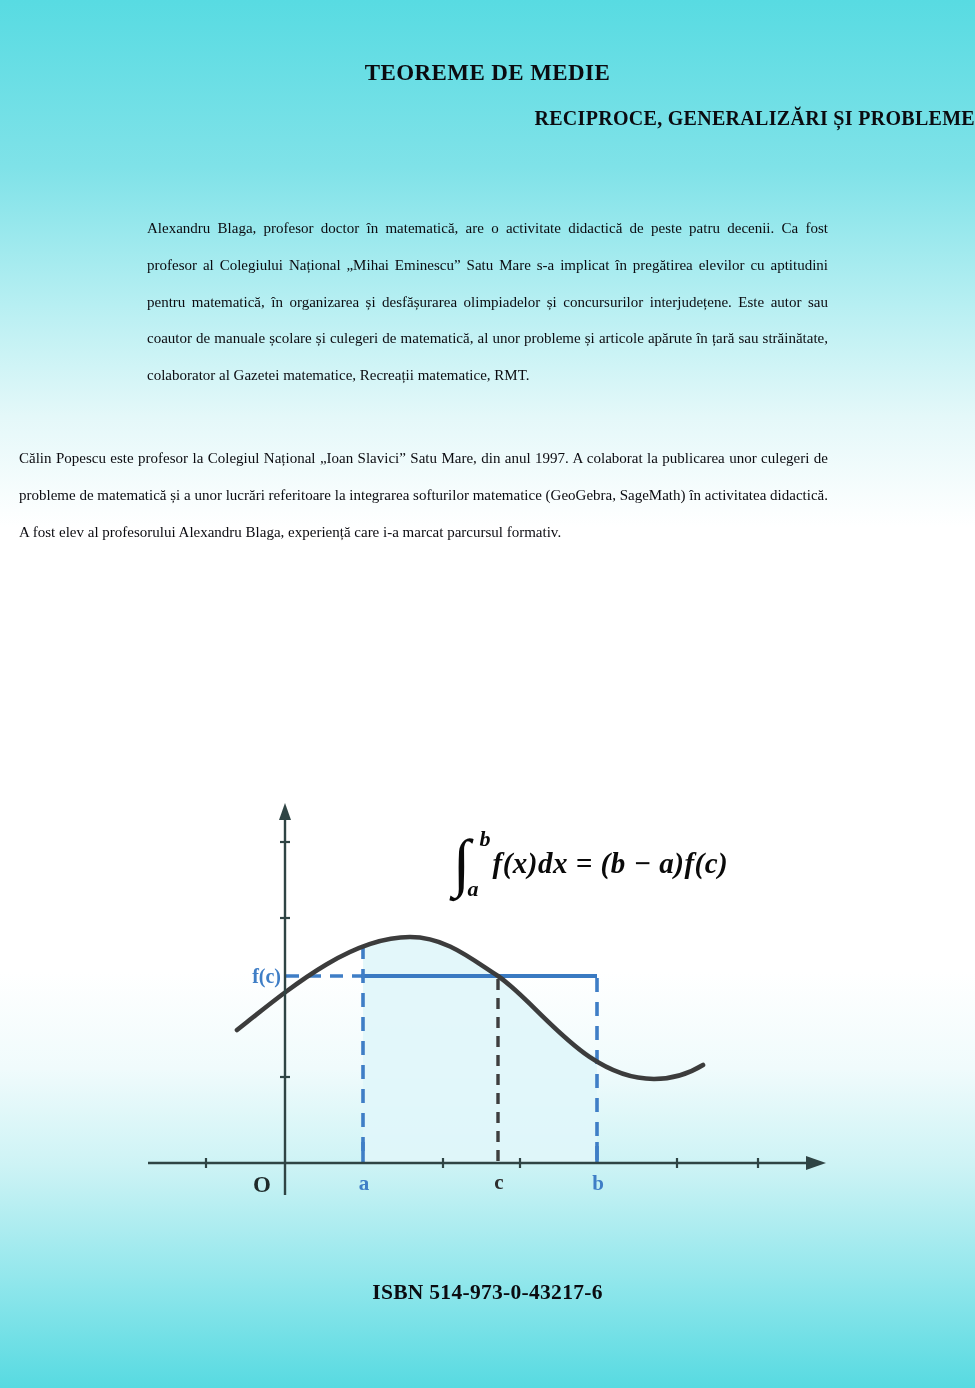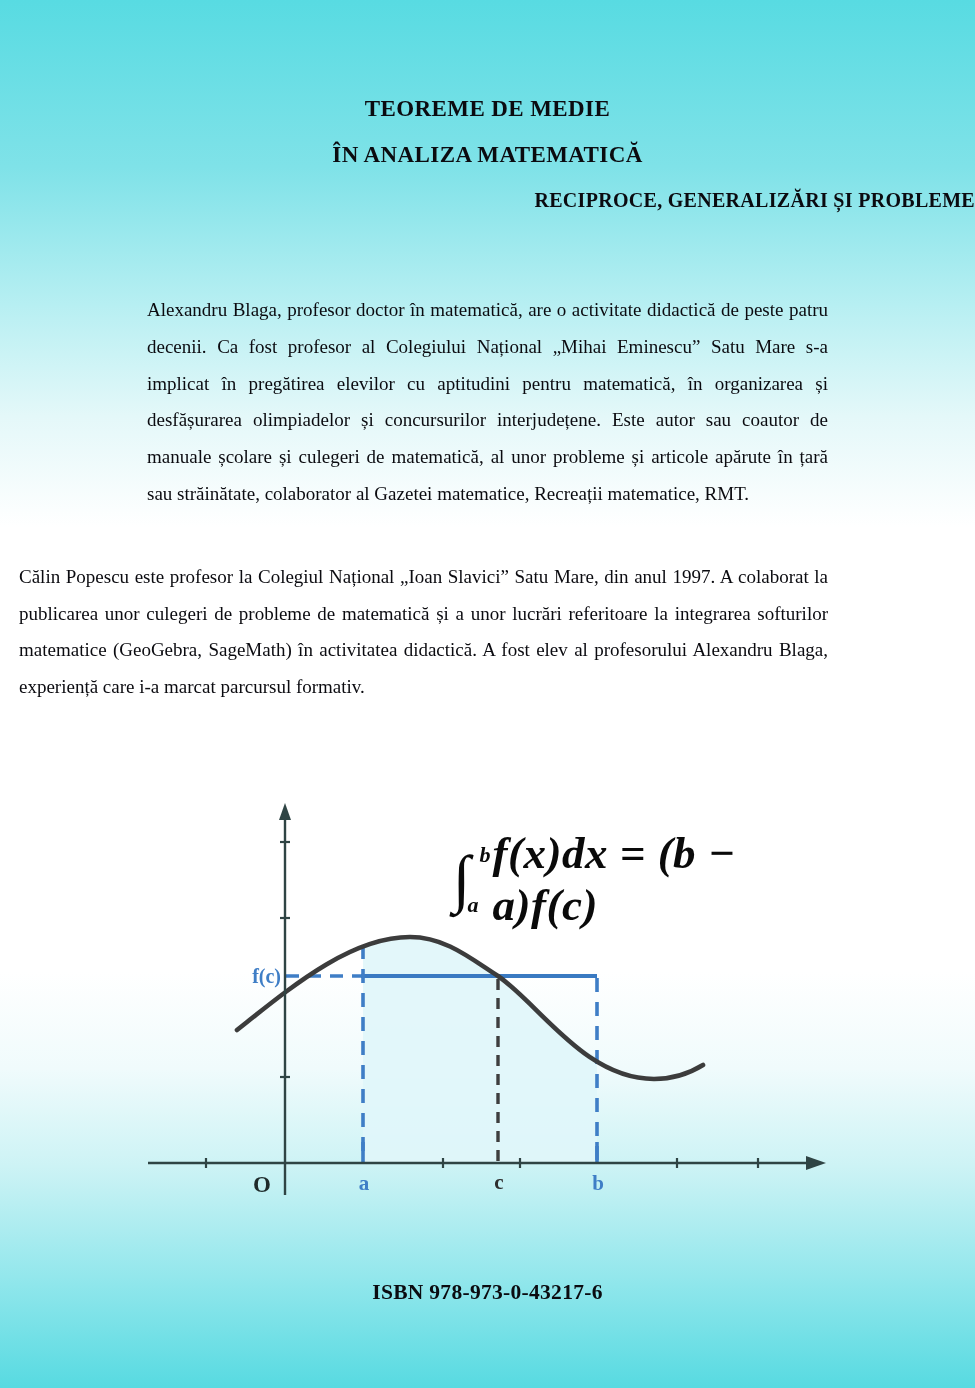--- a/index.html
+++ b/index.html
@@ -6,59 +6,58 @@
   .page{
     position:relative;
     width:975px;height:1388px;
     font-family:"Liberation Serif",serif;
     color:#0b0b10;
     overflow:hidden;
     background:linear-gradient(to bottom,
       #58dbe2 0%, #7fe2e8 12%, #b7eff2 22%, #e4f8f9 30%, #ffffff 38%,
       #ffffff 70%, #f0fbfc 77%, #cdf3f5 84%, #93e7ec 92%, #57dae1 100%);
   }
-  .title-block{padding-top:86px;text-align:center;font-weight:bold;}
+  .title-block{padding-top:50px;text-align:center;font-weight:bold;}
   .title-line-1,.title-line-2{font-size:23px;line-height:46px;letter-spacing:.4px;}
   .title-line-3{font-size:20px;line-height:44px;letter-spacing:.3px;text-align:right;}
   .para{
     margin:0 147px;
-    font-size:19px;line-height:36.8px;
+    font-size:15px;line-height:36.8px;
     text-align:justify;text-justify:inter-word;
   }
   .para-1{margin-top:70px;}
   .para-2{margin-top:46px;margin-left:19px;}
   .figure{position:absolute;left:140px;top:795px;width:690px;height:420px;}
   .figure svg{position:absolute;left:0;top:0;}
   .formula{
     position:absolute;left:312px;top:32px;
     display:flex;align-items:center;
     font-style:italic;font-weight:bold;color:#0a0a0a;
     font-family:"Liberation Serif",serif;
   }
   .formula .int{font-size:64px;line-height:72px;}
   .formula .bounds{
     display:flex;flex-direction:column;justify-content:space-between;
     height:66px;font-size:22px;margin:0 10px 0 2px;
   }
   .formula .bounds .sup{transform:translate(8px,-4px);}
   .formula .bounds .sub{transform:translate(-4px,6px);}
-  .formula .expr{font-size:45px;letter-spacing:.5px;}
+  .formula .expr{font-size:29px;letter-spacing:.5px;}
   .isbn{
     position:absolute;left:0;top:1280px;width:100%;
     text-align:center;font-weight:bold;font-size:21.5px;letter-spacing:.3px;
   }
 </style>
 </head>
 <body>
 
 <div class="page">
 
   <div class="title-block">
     <div class="title-line-1">TEOREME DE MEDIE</div>
-    <div class="title-line-2">ÎN ANALIZA MATEMATICĂ</div>
     <div class="title-line-3">RECIPROCE, GENERALIZĂRI ȘI PROBLEME</div>
   </div>
 
   <p class="para para-1">Alexandru Blaga, profesor doctor în matematică, are o activitate didactică de peste patru decenii. Ca fost profesor al Colegiului Național „Mihai Eminescu” Satu Mare s-a implicat în pregătirea elevilor cu aptitudini pentru matematică, în organizarea și desfășurarea olimpiadelor și concursurilor interjudețene. Este autor sau coautor de manuale școlare și culegeri de matematică, al unor probleme și articole apărute în țară sau străinătate, colaborator al Gazetei matematice, Recreații matematice, RMT.</p>
   <p class="para para-2">Călin Popescu este profesor la Colegiul Național „Ioan Slavici” Satu Mare, din anul 1997. A colaborat la publicarea unor culegeri de probleme de matematică și a unor lucrări referitoare la integrarea softurilor matematice (GeoGebra, SageMath) în activitatea didactică. A fost elev al profesorului Alexandru Blaga, experiență care i-a marcat parcursul formativ.</p>
 
   <div class="figure">
     <svg width="690" height="420" viewBox="0 0 690 420">
 
       <path d="M223,150 C240,143 255,142 270,142 C305,142 330,163 358,181 C393,206 422,246 457,262 L457,367 L223,367 Z" fill="#e0f6fa" stroke="none" opacity="0.9"></path>
@@ -98,15 +97,15 @@
     <div class="formula">
       <span class="int">∫</span>
       <span class="bounds">
         <span class="sup">b</span>
         <span class="sub">a</span>
       </span>
       <span class="expr">f(x)dx = (b − a)f(c)</span>
     </div>
   </div>
 
-  <div class="isbn">ISBN 978-973-0-43217-6</div>
+  <div class="isbn">ISBN 514-973-0-43217-6</div>
 
 </div>
 
 </body></html>

